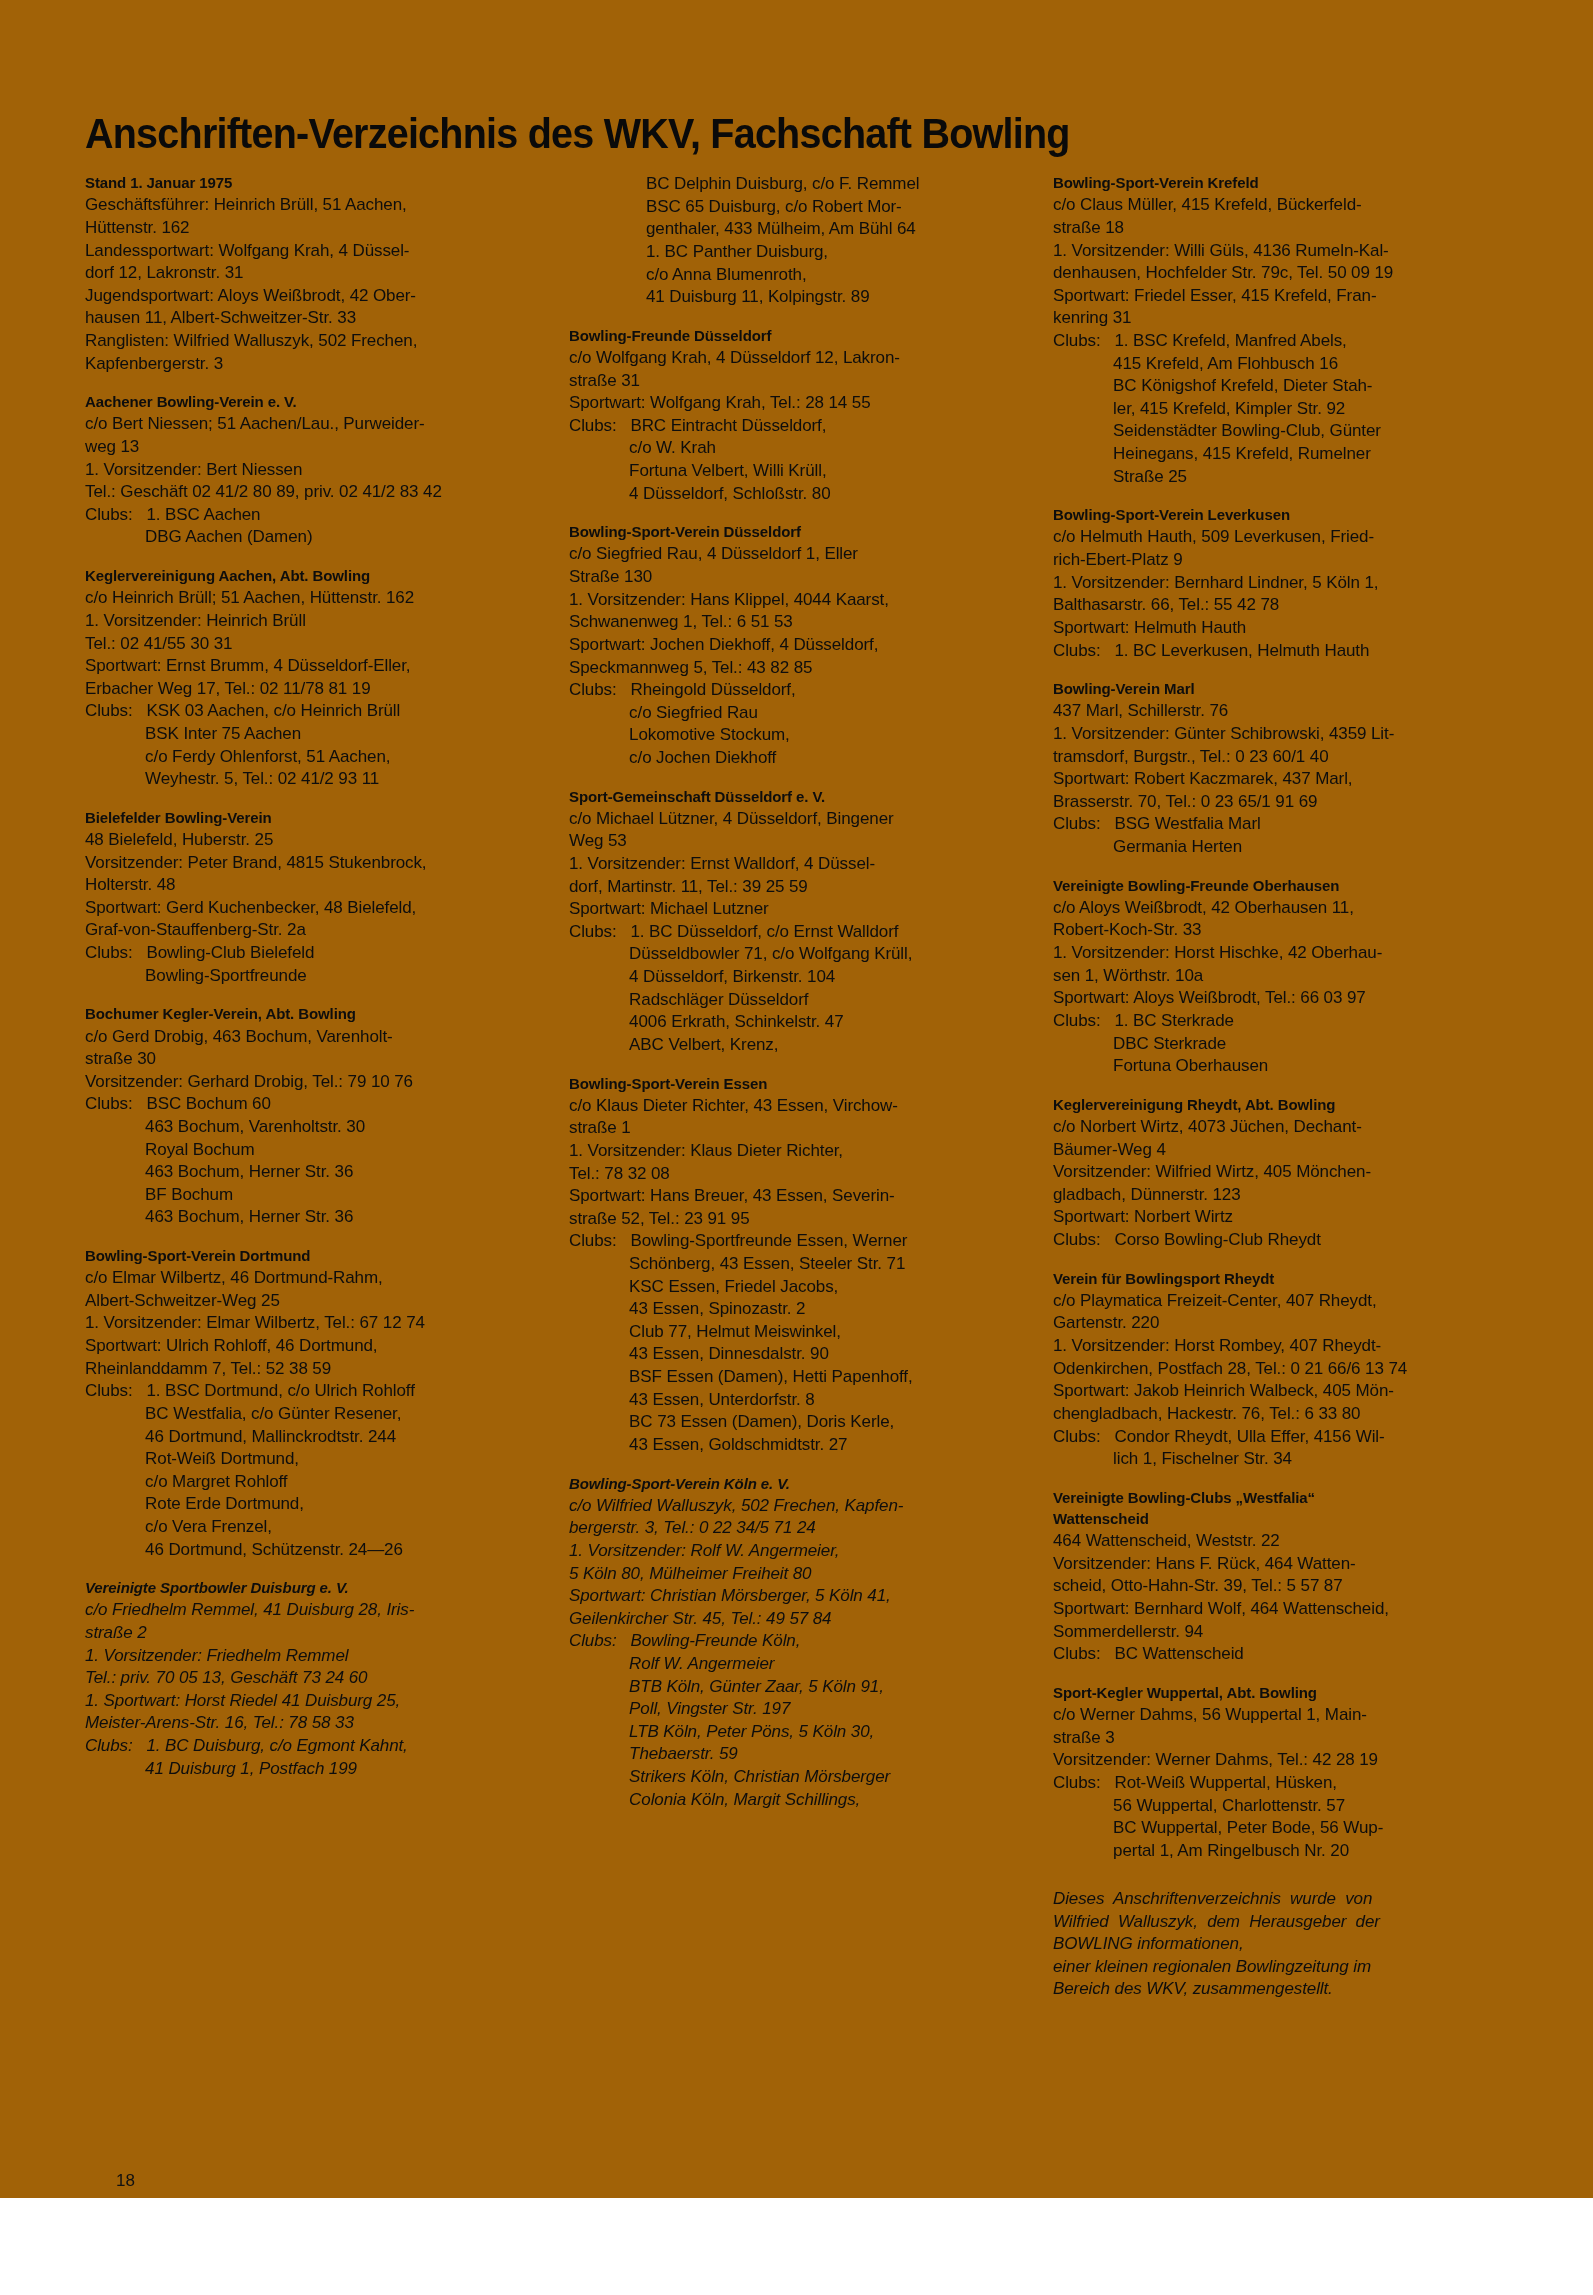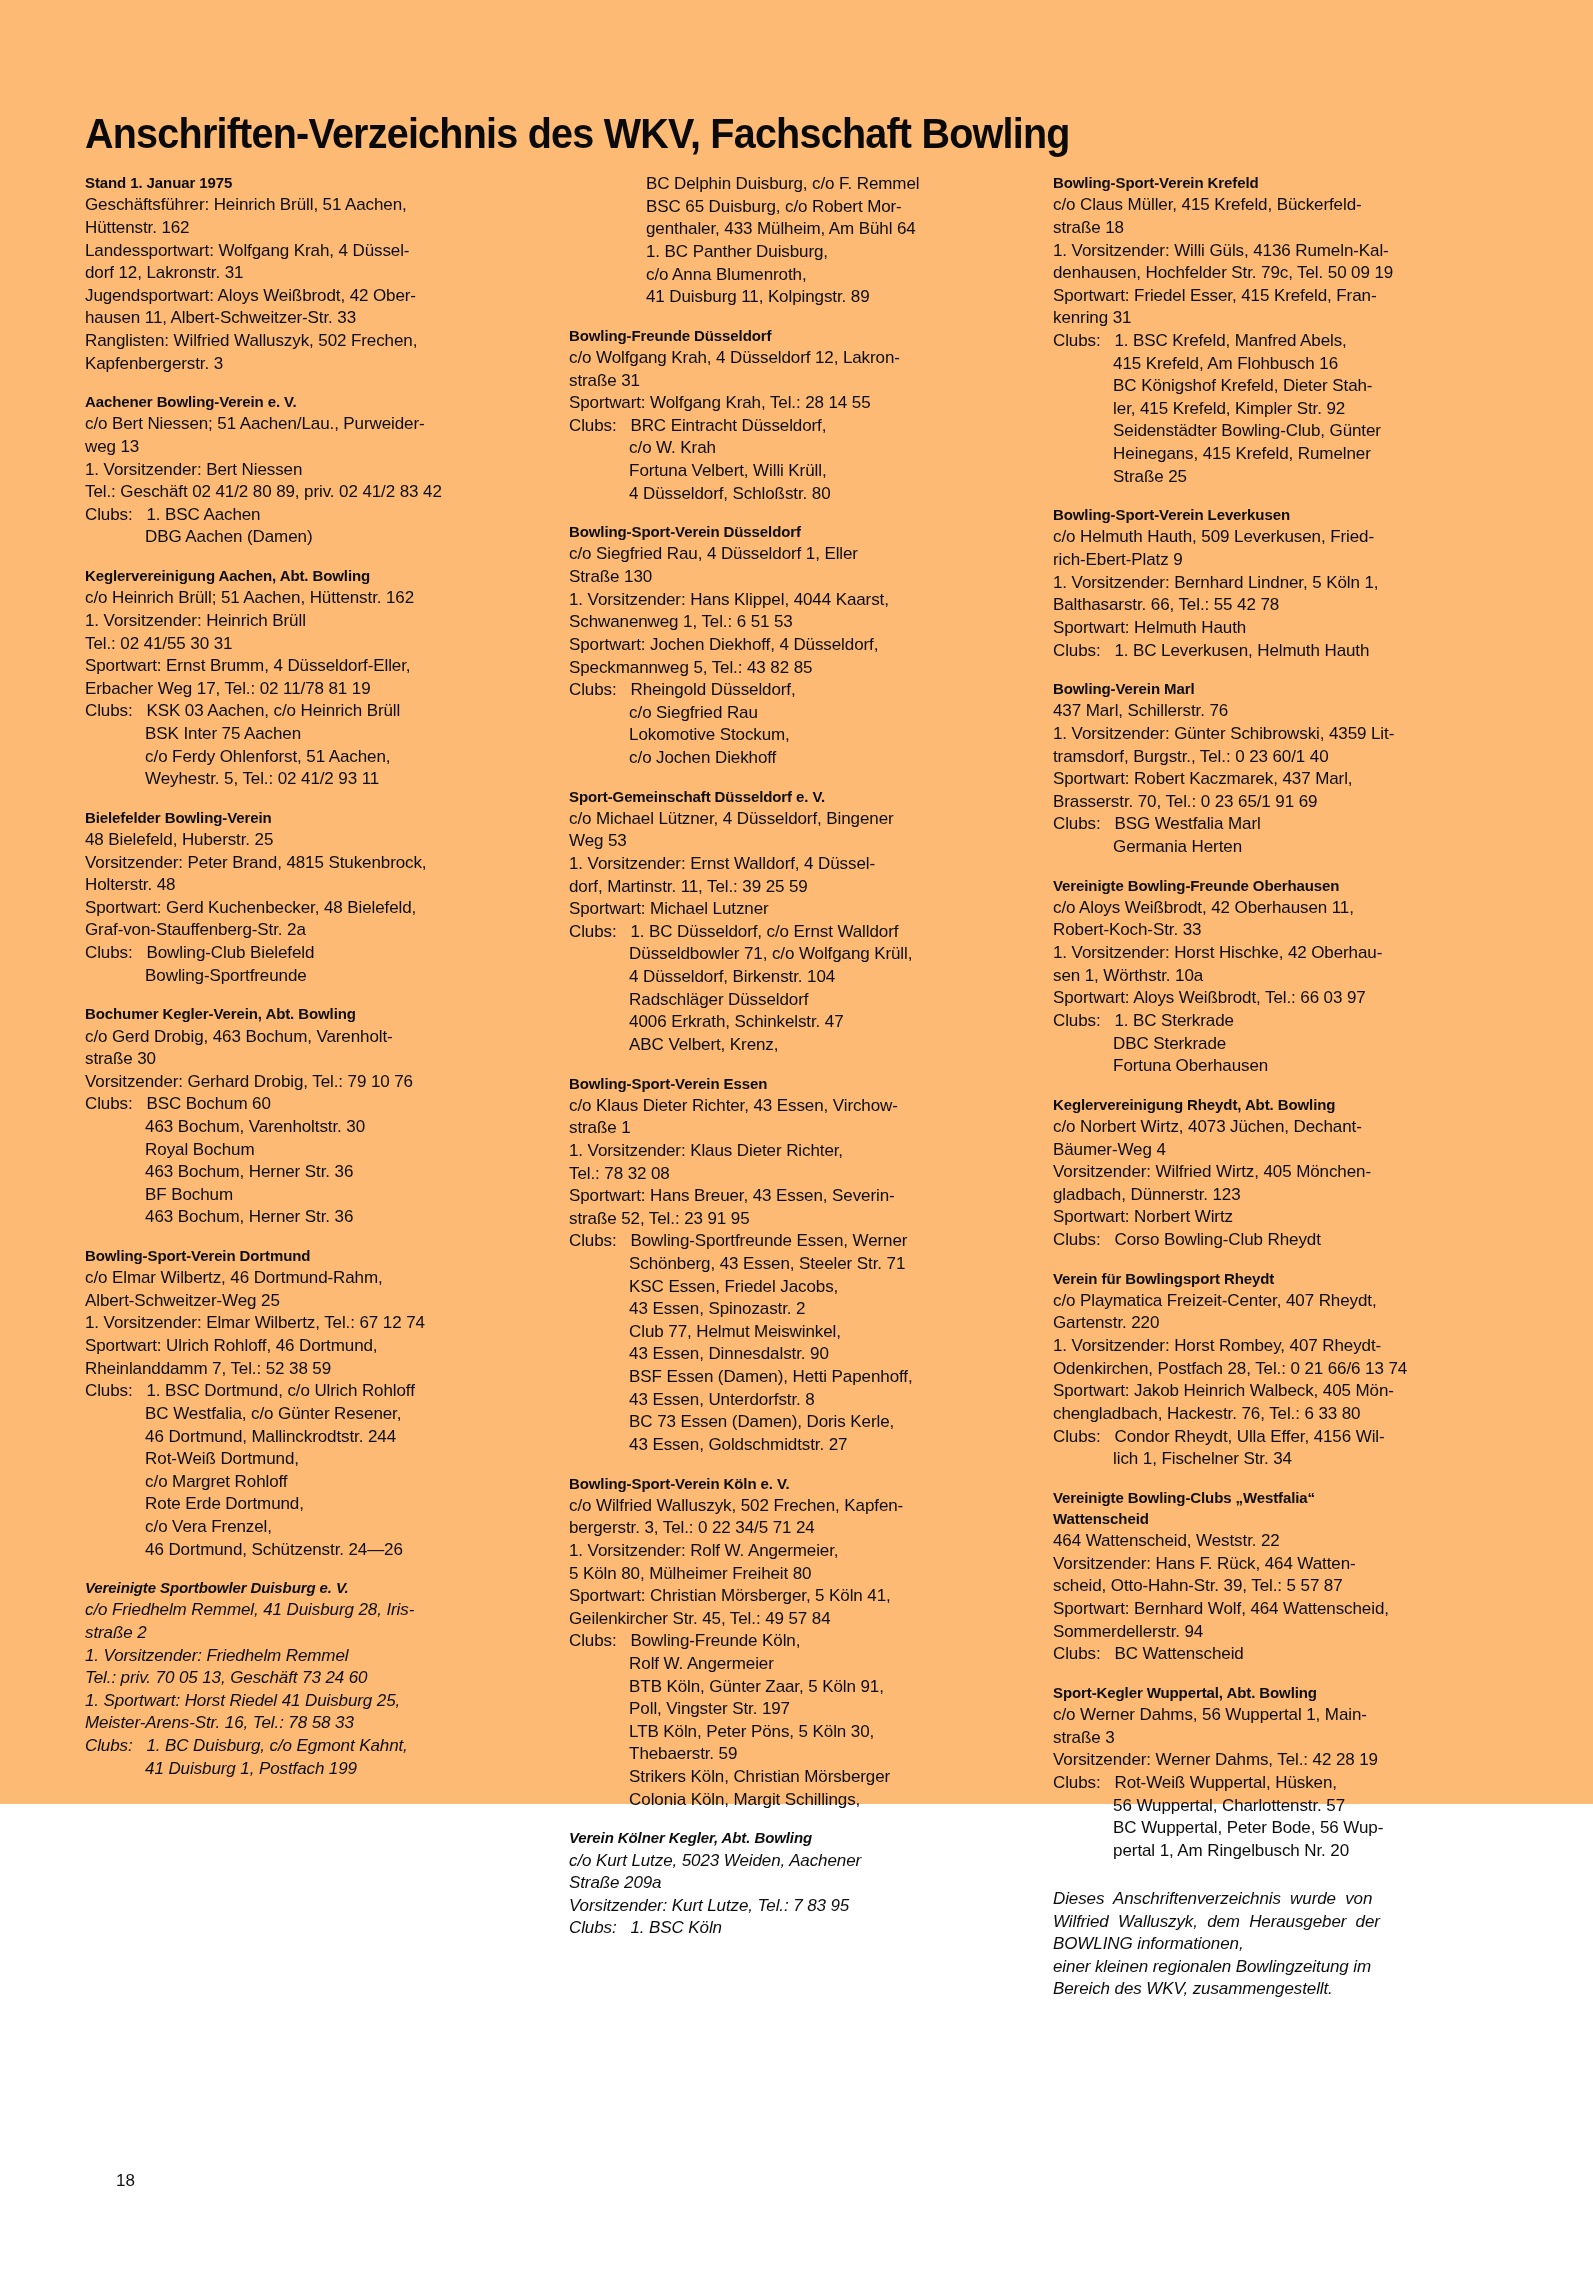--- a/index.html
+++ b/index.html
@@ -12,22 +12,22 @@
     height: 2295px;
     font-family: "Liberation Sans", sans-serif;
     color: #0d0d0d;
     position: relative;
     overflow: hidden;
   }
   .page {
     position: absolute;
     left: 0; top: 0;
     width: 1593px;
-    height: 1804px;
-    background: #fdba74;
+    height: 2198px;
+    background: #a16207;
   }
   .content {
     position: absolute;
     left: 85px;
     top: 112px;
     width: 1424px;
   }
   .doc-title {
     font-family: "Liberation Sans", sans-serif;
     font-weight: bold;
@@ -261,27 +261,20 @@
           <div class="line">Clubs:   Bowling-Freunde Köln,</div>
           <div class="line">             Rolf W. Angermeier</div>
           <div class="line">             BTB Köln, Günter Zaar, 5 Köln 91,</div>
           <div class="line">             Poll, Vingster Str. 197</div>
           <div class="line">             LTB Köln, Peter Pöns, 5 Köln 30,</div>
           <div class="line">             Thebaerstr. 59</div>
           <div class="line">             Strikers Köln, Christian Mörsberger</div>
           <div class="line">             Colonia Köln, Margit Schillings,</div>
         </div>
 
-        <div class="entry">
-          <div class="entry-title">Verein Kölner Kegler, Abt. Bowling</div>
-          <div class="line">c/o Kurt Lutze, 5023 Weiden, Aachener</div>
-          <div class="line">Straße 209a</div>
-          <div class="line">Vorsitzender: Kurt Lutze, Tel.: 7 83 95</div>
-          <div class="line">Clubs:   1. BSC Köln</div>
-        </div>
 
       </div>
 
       <div class="col">
 
         <div class="entry">
           <div class="entry-title">Bowling-Sport-Verein Krefeld</div>
           <div class="line">c/o Claus Müller, 415 Krefeld, Bückerfeld-</div>
           <div class="line">straße 18</div>
           <div class="line">1. Vorsitzender: Willi Güls, 4136 Rumeln-Kal-</div>

